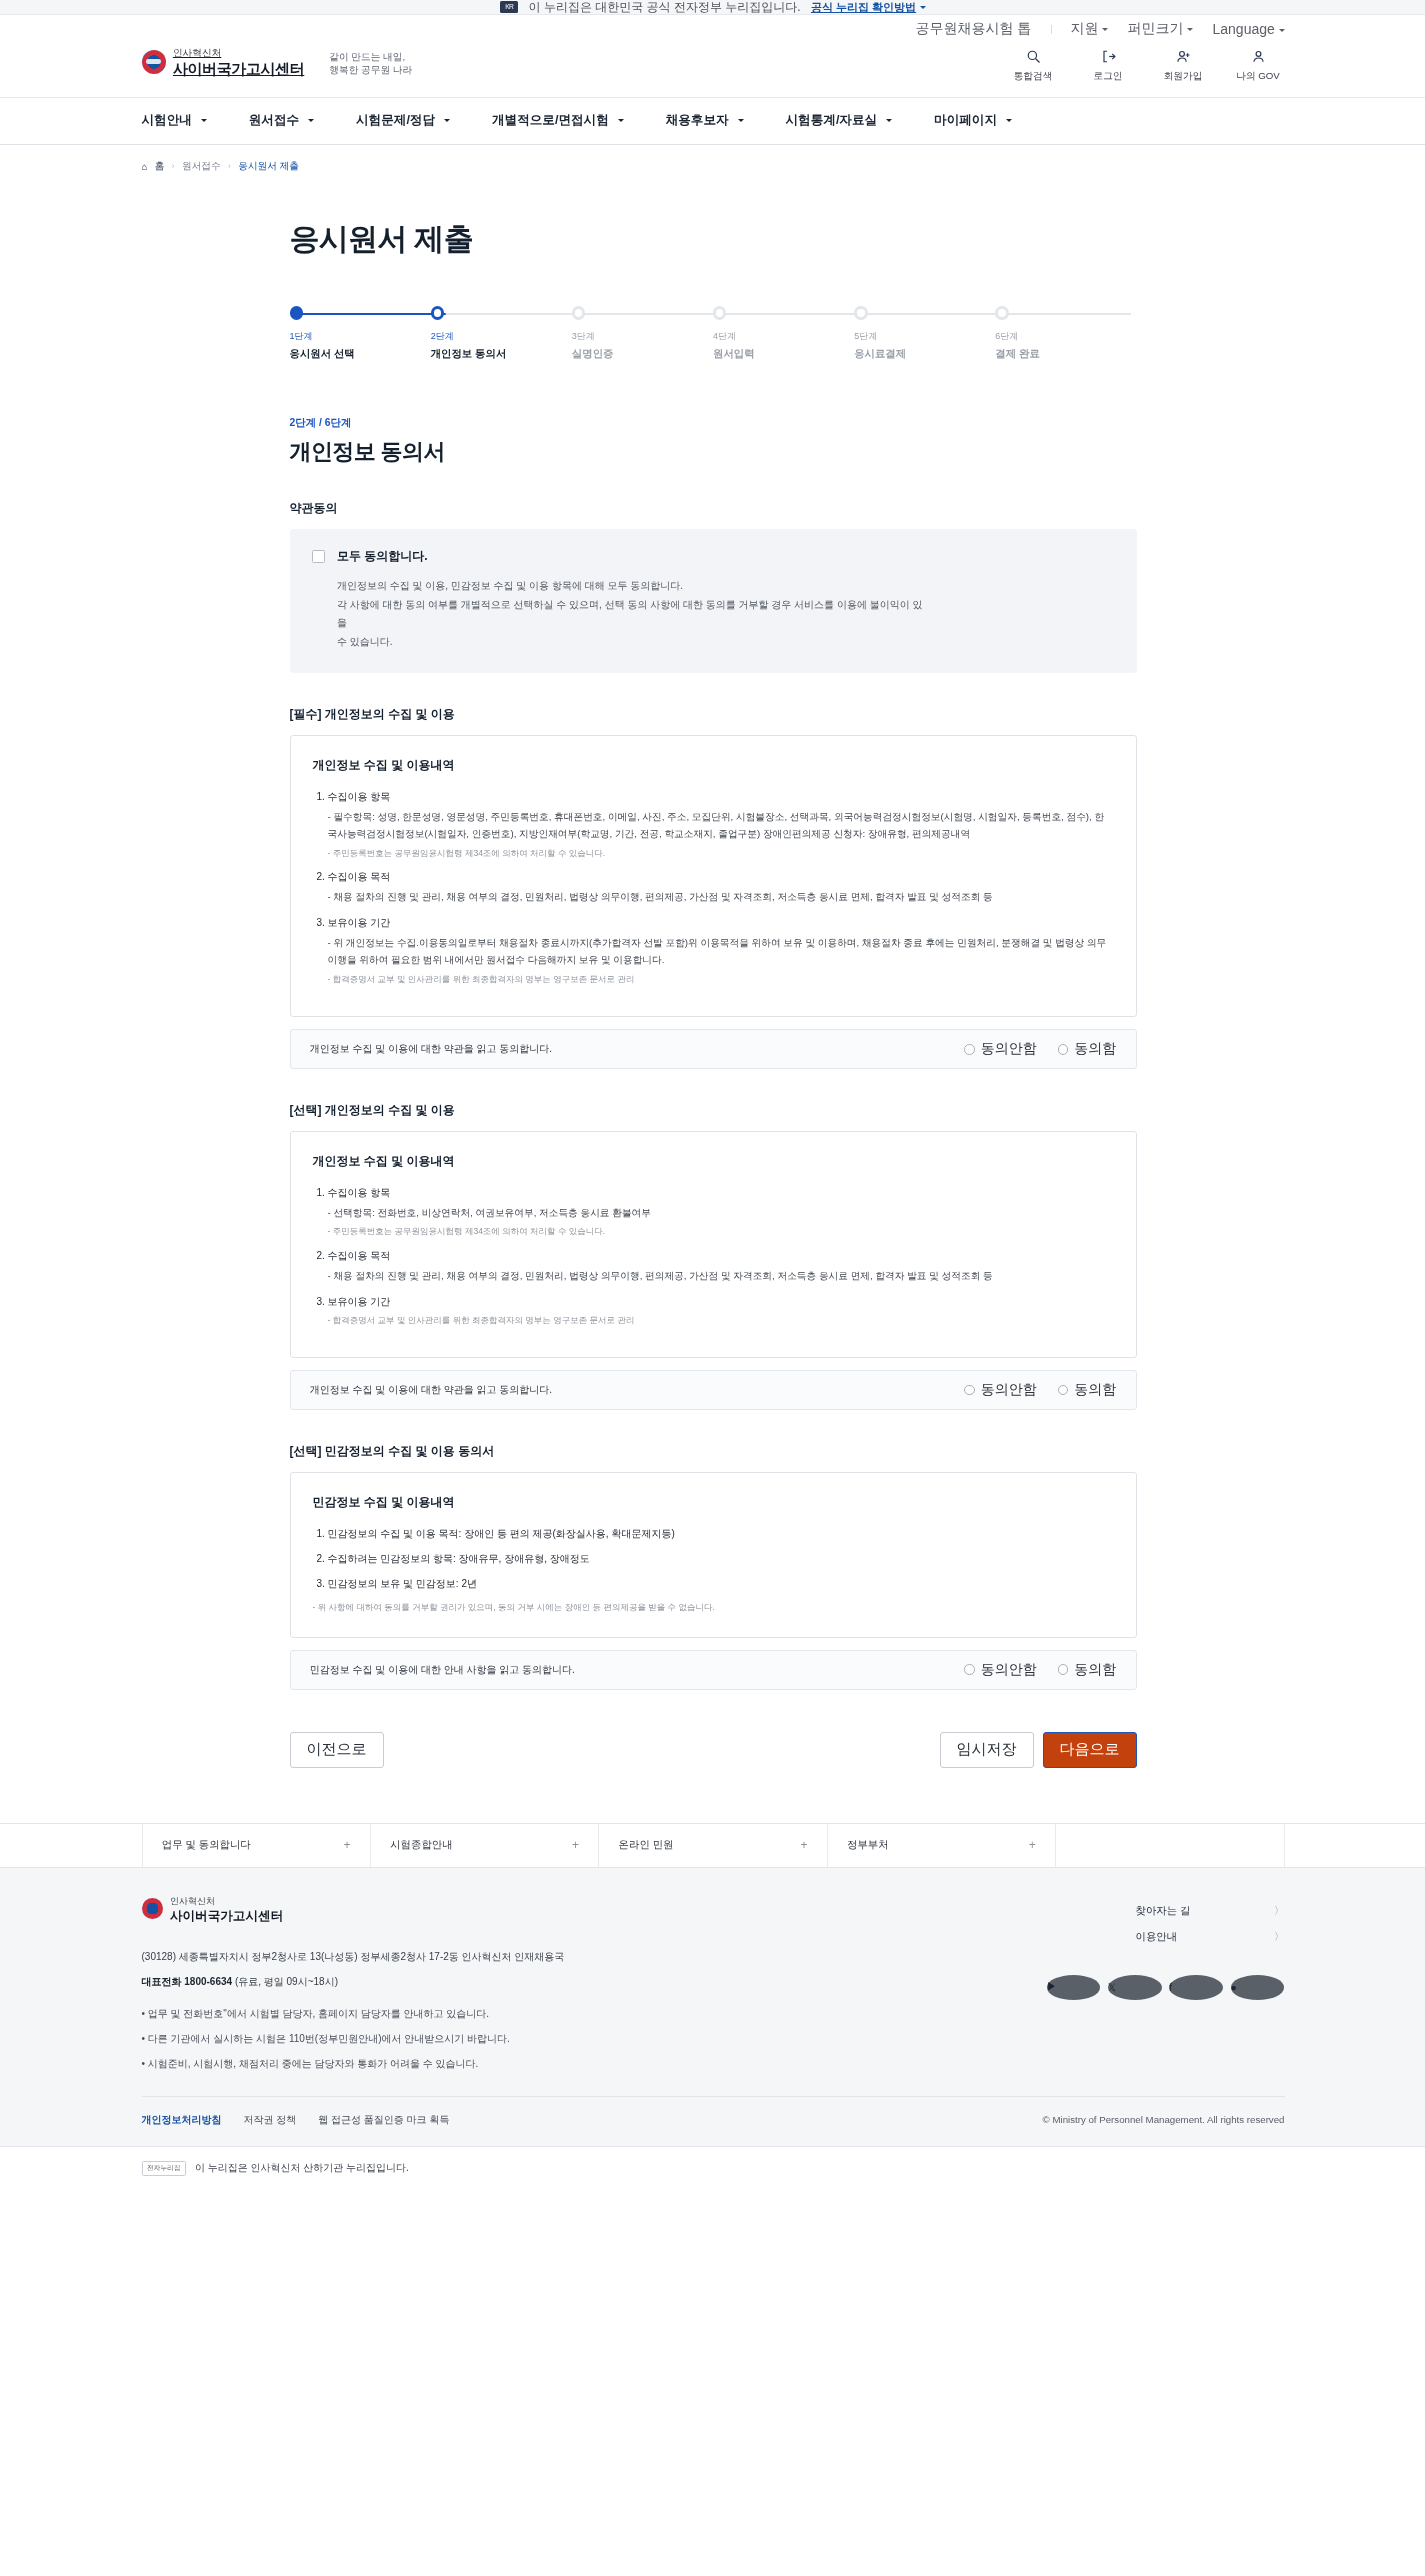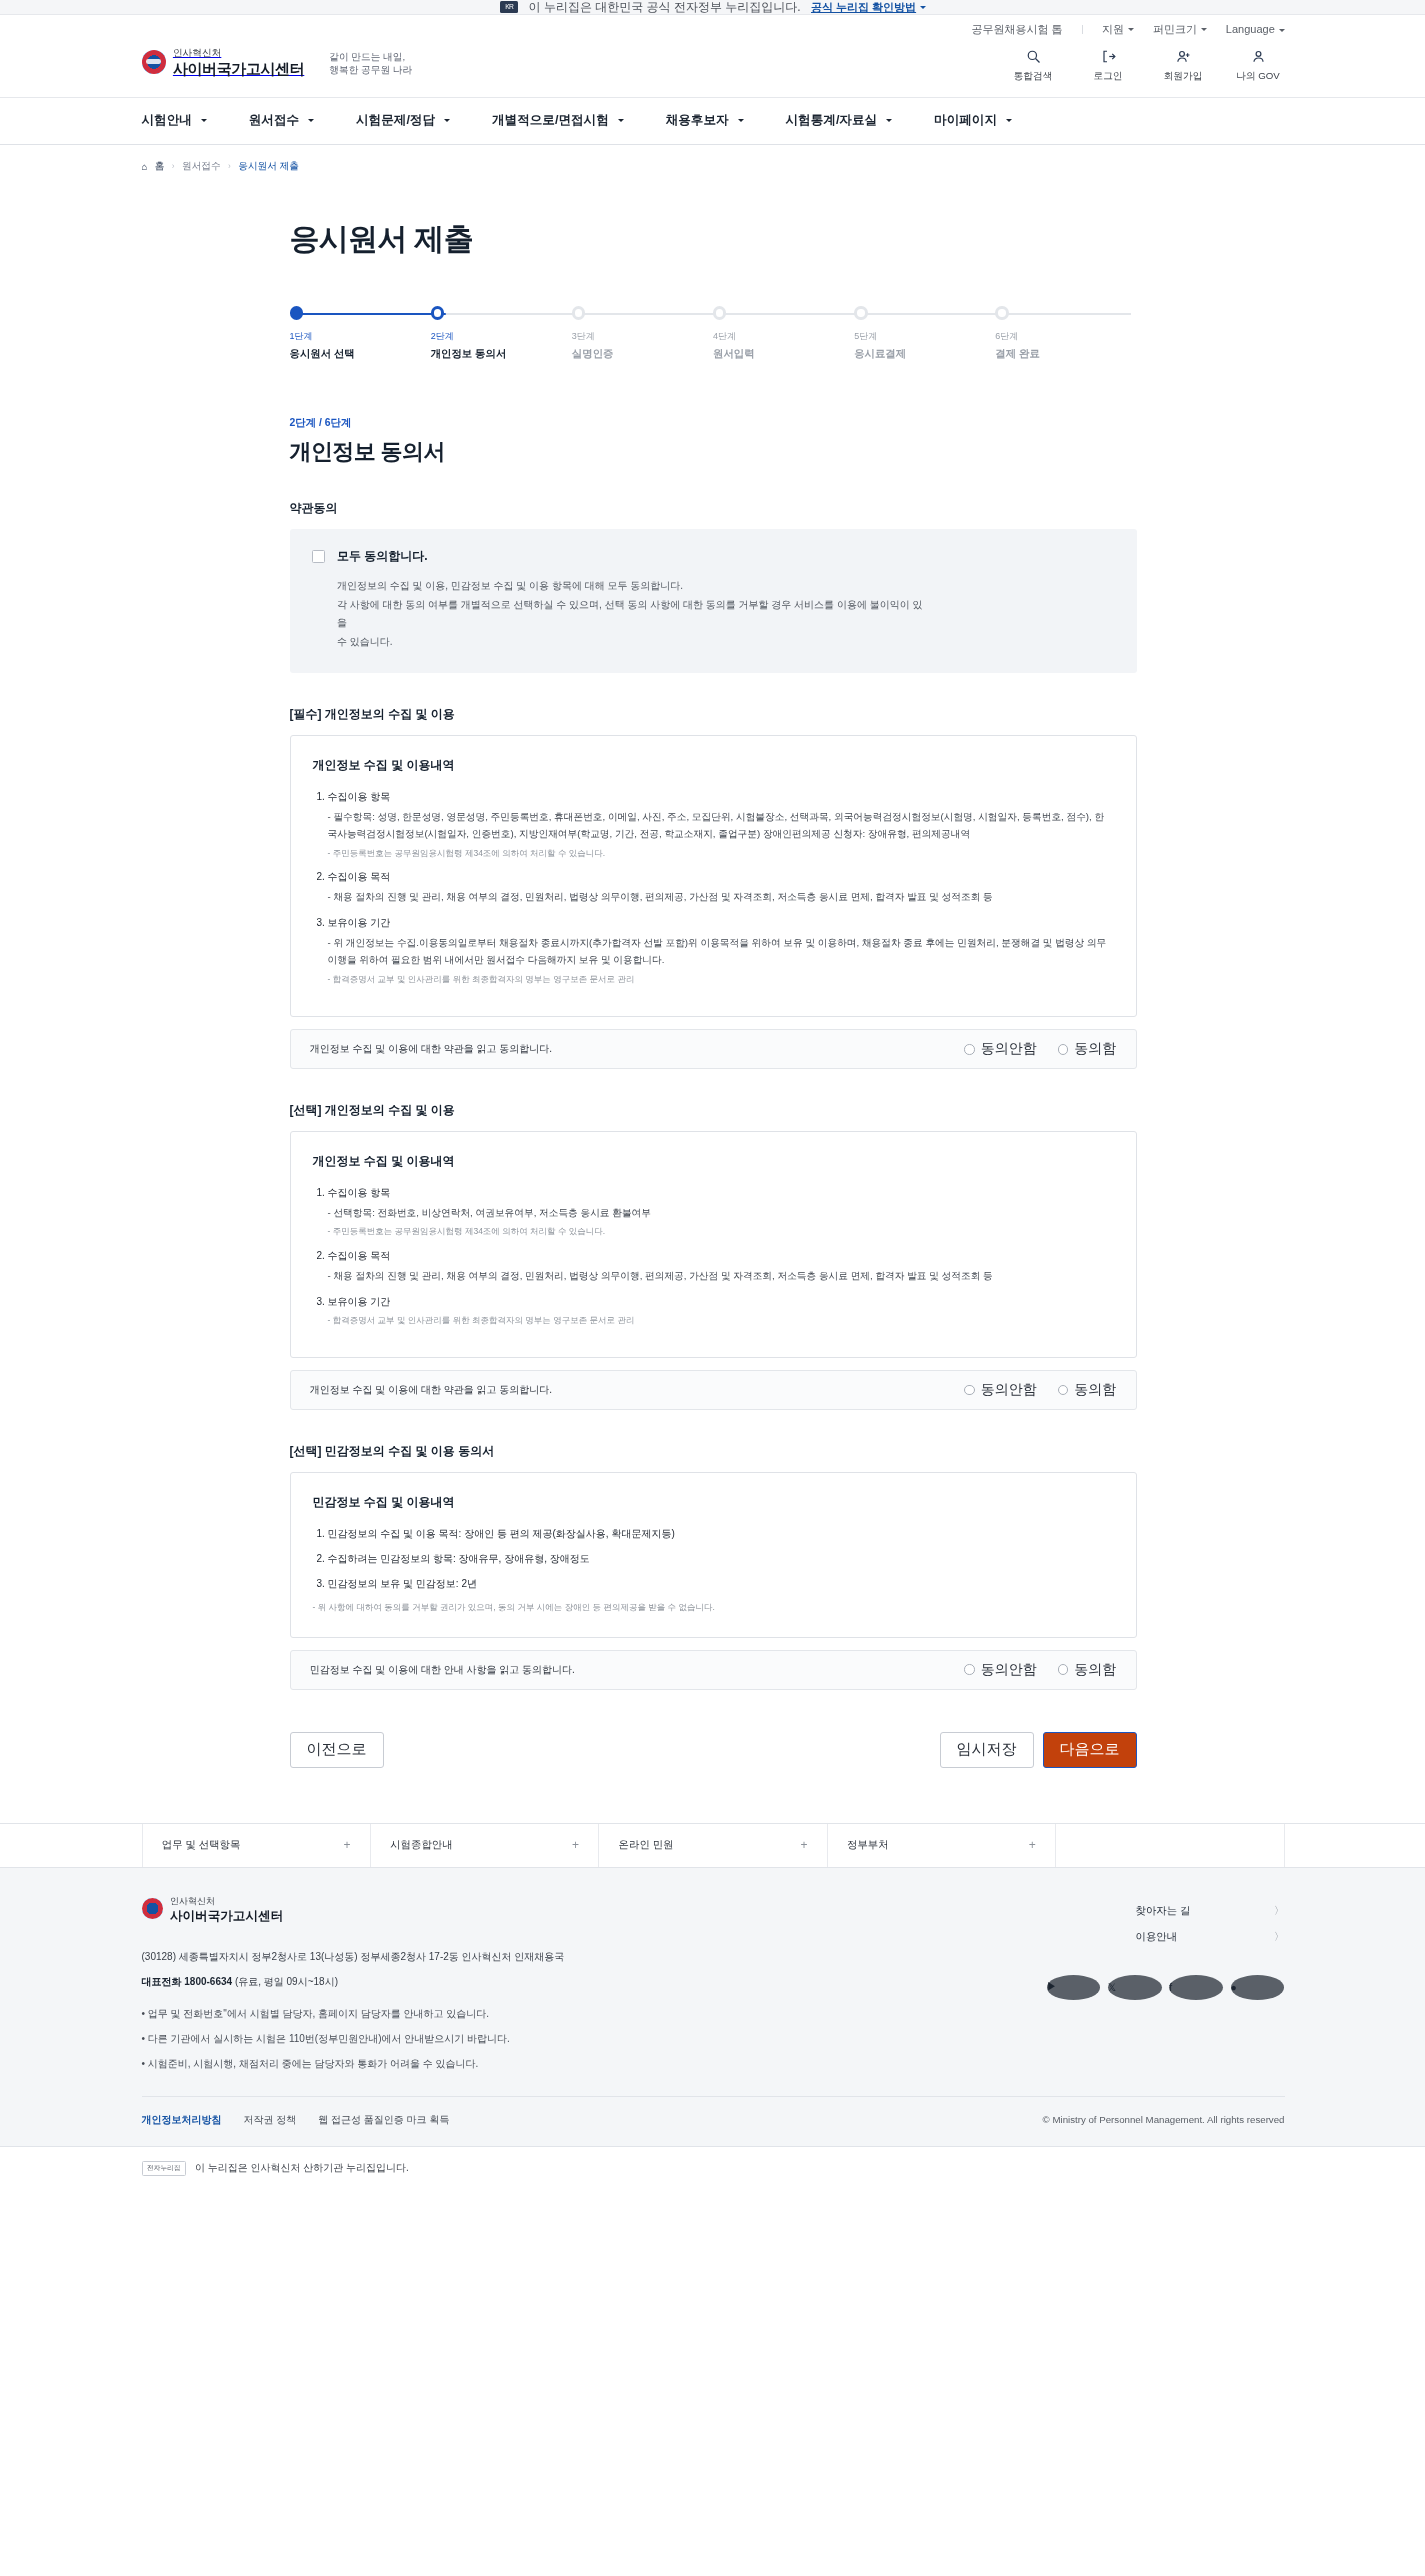--- a/index.html
+++ b/index.html
@@ -31,21 +31,21 @@
     background:#2b3a52; color:#fff; font-size:6.7px; line-height:12px;
     text-align:center; letter-spacing:-0.7px; border-radius:1.5px;
   }
   .govbar .confirm { color:#1452a3; font-weight:bold; font-size:11px; }
   .caret { display:inline-block; width:0;height:0;border-left:3px solid transparent;border-right:3px solid transparent;border-top:3.7px solid currentColor; margin-left:3.7px; vertical-align:middle;}
 
   
   .util {
     max-width: 1203px; margin: 0 auto; padding: 0 30px;
     display:flex; justify-content:flex-end; align-items:center; gap: 19.3px;
-    height: 28px; font-size: 11px; color:#5b6068;
+    height: 28px; font-size: 14px; color:#5b6068;
   }
   .util a { color:#5b6068; text-decoration:none; }
   .util .sep { width:0.7px; height:9px; background:#d9dce1; }
 
   
   .header {
     max-width: 1203px; margin:0 auto; padding: 3px 30px 13.4px;
     display:flex; align-items:flex-start; justify-content:space-between;
   }
   .brand { display:flex; align-items:center; gap:25px; }
@@ -449,21 +449,21 @@
       <span class="btn-right">
         <button class="btn">임시저장</button>
         <button class="btn primary">다음으로</button>
       </span>
     </div>
   </div>
 
   <div class="foot-links">
     <div class="foot-links-inner">
       <div class="fl">
-          <span>업무 및 선택항목</span>
+          <span>업무 및 동의합니다</span>
           <span class="plus">+</span>
         </div>
       <div class="fl">
           <span>시험종합안내</span>
           <span class="plus">+</span>
         </div>
       <div class="fl">
           <span>온라인 민원</span>
           <span class="plus">+</span>
         </div>

